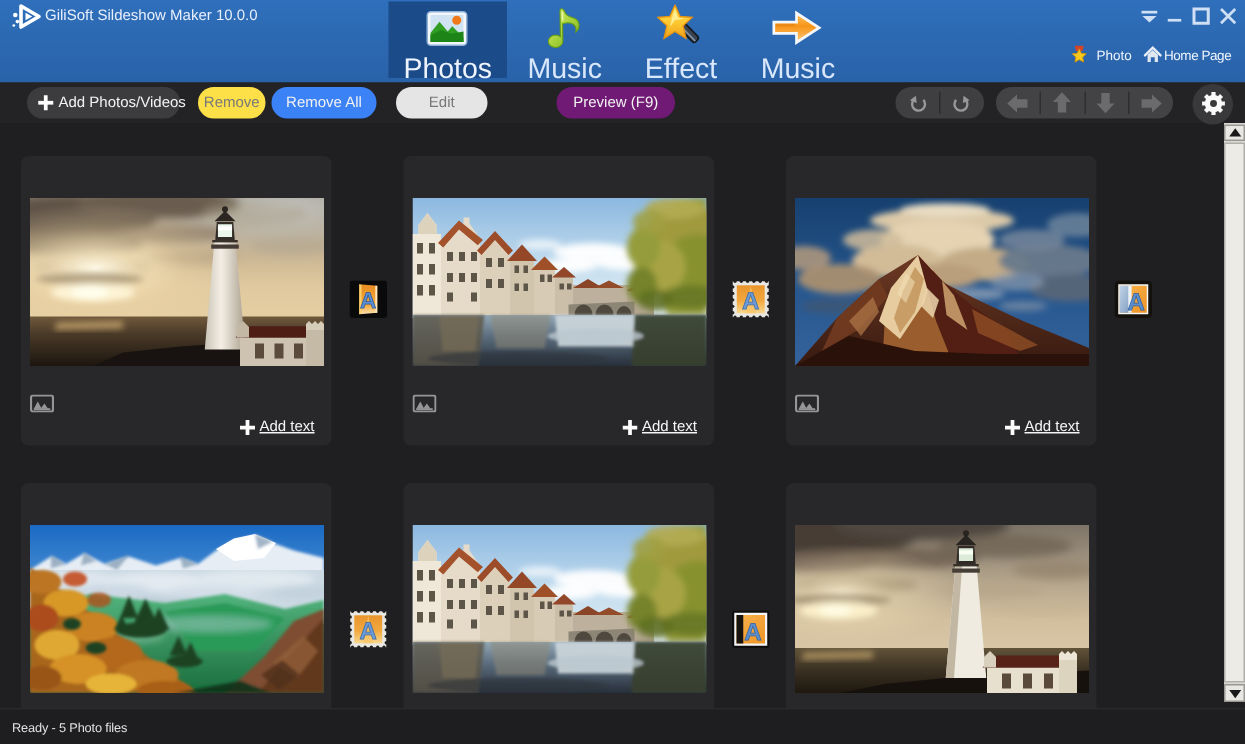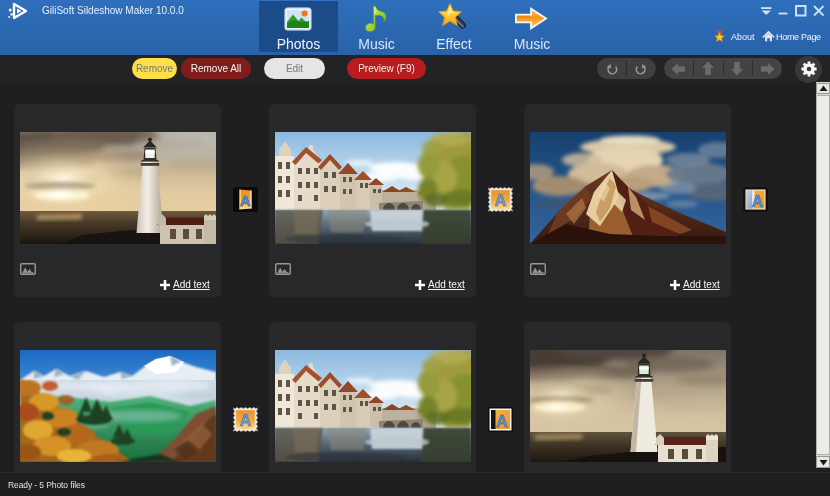--- a/index.html
+++ b/index.html
@@ -5,22 +5,22 @@
   * { margin:0; padding:0; box-sizing:border-box; }
   html,body { width:830px; height:496px; overflow:hidden; background:#1f1f21;
     font-family:"Liberation Sans", sans-serif; }
   #app { position:relative; width:830px; height:496px; overflow:hidden; }
   .abs { position:absolute; white-space:nowrap; }
 
   
   #topbar { left:0; top:0; width:830px; height:55px;
     background:linear-gradient(#2f6fbb, #2962a8); }
   #tabactive { left:259px; top:1px; width:79px; height:51px; background:#1b4b88; }
-  .tablabel { top:36px; height:16px; font-size:14px; color:#d9e7fb; text-align:center; }
-  #title { left:30px; top:5px; font-size:10px; color:#e8effc;margin-left:12px; }
+  .tablabel { top:36px; height:16px; font-size:19px; color:#d9e7fb; text-align:center; }
+  #title { left:30px; top:5px; font-size:10px; color:#e8effc; }
   #aboutrow { top:31px; font-size:9px; color:#eef4fd; }
 
   
   #toolbar { left:0; top:55px; width:830px; height:27px; background:#232325; }
   .pill { position:absolute; top:58px; height:21px; border-radius:10.5px; }
   .btxt { height:21px; line-height:21px; text-align:center; font-size:10px; white-space:nowrap; }
 
   
   .panel { position:absolute; width:207px; height:193px; background:#28282a; border-radius:5px; }
   .addtext { position:absolute; font-size:10px; color:#f5f5f5;text-decoration:underline; }
@@ -109,38 +109,45 @@
 
   <div class="abs tablabel" style="left:259px;width:79px;color:#eef4ff">Photos</div>
   <div class="abs tablabel" style="left:338px;width:77px">Music</div>
   <div class="abs tablabel" style="left:415px;width:78px">Effect</div>
   <div class="abs tablabel" style="left:493px;width:78px">Music</div>
 
   <svg class="abs" style="left:713px;top:30px" width="13" height="14" viewBox="0 0 13 14">
     <path d="M3.5 0.5 L9.5 0.5 L8.7 4 L4.3 4 Z" fill="#d2452a"></path>
     <path d="M6.5 2.5 L7.9 5.5 L11.2 5.9 L8.8 8.1 L9.4 11.4 L6.5 9.8 L3.6 11.4 L4.2 8.1 L1.8 5.9 L5.1 5.5 Z" fill="#f8c81e" stroke="#c89010" stroke-width="0.6"></path>
   </svg>
-  <div class="abs" id="aboutrow" style="left:731px;top:32px">About</div>
+  <div class="abs" id="aboutrow" style="left:731px;top:32px">Photo</div>
   <svg class="abs" style="left:762px;top:30px" width="13" height="13" viewBox="0 0 15 15">
     <path d="M1.5 8 L7.5 2 L13.5 8" fill="none" stroke="#e8eef6" stroke-width="1.8" stroke-linecap="round"></path>
     <path d="M3.5 7.5 L3.5 13 L6 13 L6 9.5 L9 9.5 L9 13 L11.5 13 L11.5 7.5 L7.5 3.8 Z" fill="#dfe7f0"></path>
   </svg>
   <div class="abs" id="aboutrow2" style="left:776px;top:32px;font-size:9px;letter-spacing:-0.3px;color:#eef4fd">Home Page</div>
 
   <div class="abs" id="toolbar"></div>
+  <div class="pill" style="left:18px;width:102px;background:#3c3c3e">
+    <svg class="abs" style="left:7px;top:5px" width="11" height="11" viewBox="0 0 11 11">
+      <rect x="4.25" y="0.5" width="2.5" height="10" fill="#fff"></rect>
+        <rect x="0.5" y="4.25" width="10" height="2.5" fill="#fff"></rect>
+    </svg>
+    <div class="btxt" style="margin-left:21px;text-align:left;color:#f2f2f2">Add Photos/Videos</div>
+  </div>
   <div class="pill" style="left:132px;width:45px;background:#fde047">
     <div class="btxt" style="color:#78787a">Remove</div>
     </div>
-  <div class="pill" style="left:181px;width:70px;background:#7f1d1d">
+  <div class="pill" style="left:181px;width:70px;background:#3b82f6">
     <div class="btxt" style="color:#f2f2f2">Remove All</div>
     </div>
   <div class="pill" style="left:264px;width:61px;background:#e5e5e5">
     <div class="btxt" style="color:#78787a">Edit</div>
     </div>
-  <div class="pill" style="left:347px;width:79px;background:#b91c1c">
+  <div class="pill" style="left:371px;width:79px;background:#701a75">
     <div class="btxt" style="color:#f2f2f2">Preview (F9)</div>
     </div>
 
   <div class="pill" style="left:597px;width:59px;background:#3f3f41"></div>
   <div class="abs" style="left:626px;top:61px;width:1px;height:15px;background:#2c2c2e"></div>
   <svg class="abs" style="left:604.5px;top:61.5px" width="14" height="14" viewBox="0 0 14 14">
     <path d="M10.6 4.6 A4.3 4.3 0 1 1 4.0 4.8" fill="none" stroke="#98989a" stroke-width="1.6"></path>
     <path d="M1.6 4.9 L5.6 1.9 L6.1 6.6 Z" fill="#98989a"></path>
   </svg>
   <svg class="abs" style="left:633.5px;top:61.5px" width="14" height="14" viewBox="0 0 14 14">

